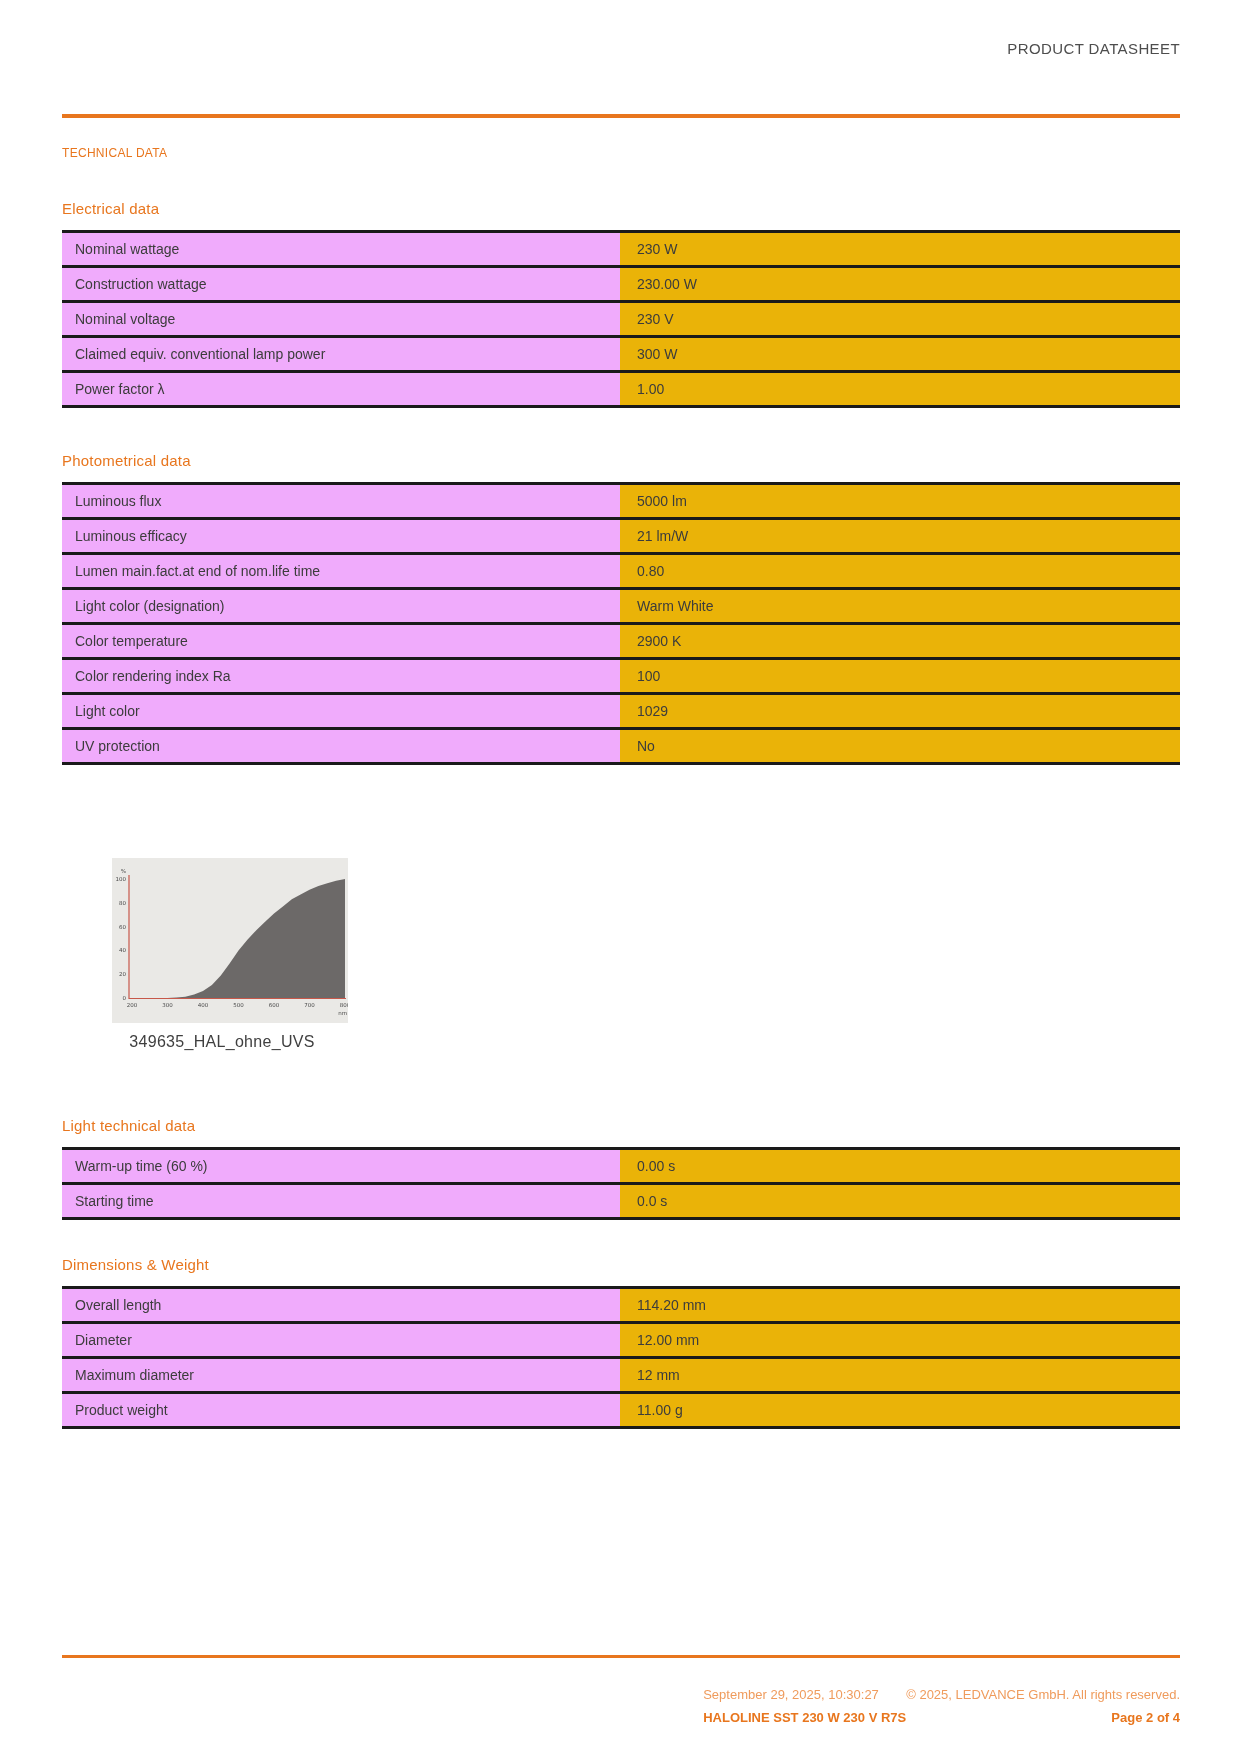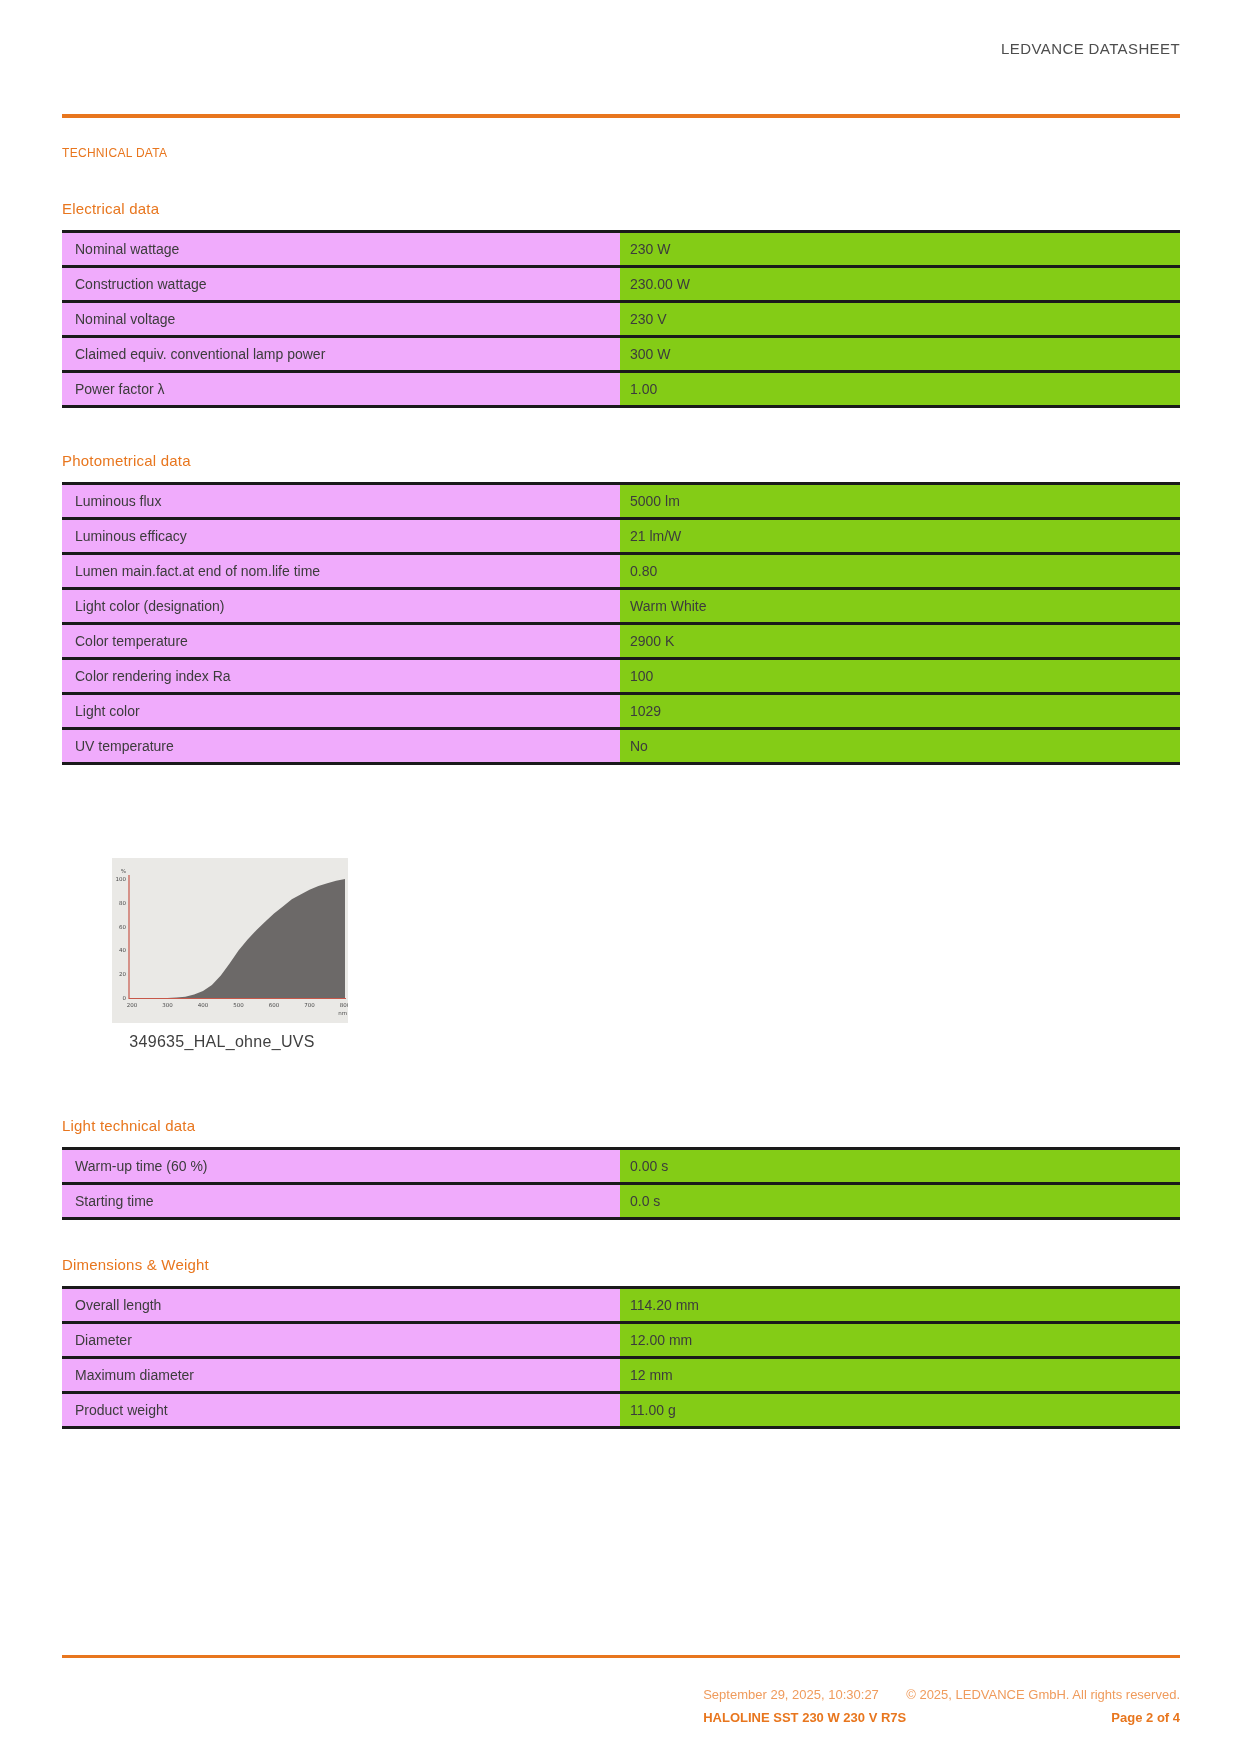--- a/index.html
+++ b/index.html
@@ -29,22 +29,22 @@
   .mt-light { margin-top:66px; }
   .mt-dim   { margin-top:36px; }
 
   .data-table { margin-top:13px; border-top:3px solid #1a1a1a; }
   .t-row { display:flex; height:35px; border-bottom:3px solid #1a1a1a; }
   .t-label {
     flex:0 0 558px; background:#f0abfc; display:flex; align-items:center;
     padding-left:13px; font-size:14px; color:#3c3c3c;
   }
   .t-value {
-    flex:1 1 auto; background:#84cc16; display:flex; align-items:center;
-    padding-left:10px; font-size:14px; color:#3c3c3c;
+    flex:1 1 auto; background:#eab308; display:flex; align-items:center;
+    padding-left:17px; font-size:14px; color:#3c3c3c;
   }
 
   .chart-wrap { margin-top:93px; margin-left:50px; width:220px; }
   .chart-box { width:236px; height:165px; background:#eae9e6; }
   .chart-caption {
     margin-top:10px; text-align:center; font-size:16px; color:#3f3f3f;
     letter-spacing:0.3px; white-space:nowrap;
   }
 
   .doc-footer { position:absolute; left:62px; right:60px; top:1655px; }
@@ -52,21 +52,21 @@
   .footer-left  { text-align:left; }
   .footer-right { text-align:right; }
   .footer-line1 { font-size:13px; color:#ef9b5c; }
   .footer-line2 { margin-top:8px; font-size:13px; font-weight:700; color:#e8761e; }
 </style>
 </head>
 <body>
 
 <div class="page">
 
-  <div class="doc-title">LEDVANCE DATASHEET</div>
+  <div class="doc-title">PRODUCT DATASHEET</div>
   <div class="rule"></div>
 
   <h1 class="page-title">TECHNICAL DATA</h1>
 
   <h2 class="section-heading mt-elec">Electrical data</h2>
   <div class="data-table">
     <div class="t-row">
       <div class="t-label">Nominal wattage</div>
       <div class="t-value">230 W</div>
     </div>
@@ -112,21 +112,21 @@
     </div>
     <div class="t-row">
       <div class="t-label">Color rendering index Ra</div>
       <div class="t-value">100</div>
     </div>
     <div class="t-row">
       <div class="t-label">Light color</div>
       <div class="t-value">1029</div>
     </div>
     <div class="t-row">
-      <div class="t-label">UV temperature</div>
+      <div class="t-label">UV protection</div>
       <div class="t-value">No</div>
     </div>
   </div>
 
   <div class="chart-wrap">
     <div class="chart-box">
       <svg id="spectral-svg" width="236" height="165" viewBox="0 0 236 165">
           <polygon points="20,140 20.0,140.0 37.8,140.0 55.5,140.0 64.4,139.4 73.3,138.8 82.1,136.4 91.0,132.9 99.9,126.9 108.8,117.4 117.6,105.5 126.5,92.4 135.4,81.7 144.3,72.2 153.1,63.8 162.0,55.5 170.9,48.4 179.8,41.2 188.6,36.5 197.5,31.7 206.4,28.1 215.3,25.2 224.1,22.8 233.0,21.0 233,140" fill="#6c6968"></polygon>
           <line x1="17" y1="17" x2="17" y2="141" stroke="#c7584a" stroke-width="1.2"></line>
           <line x1="17" y1="140.5" x2="234" y2="140.5" stroke="#c7584a" stroke-width="1.2"></line>

